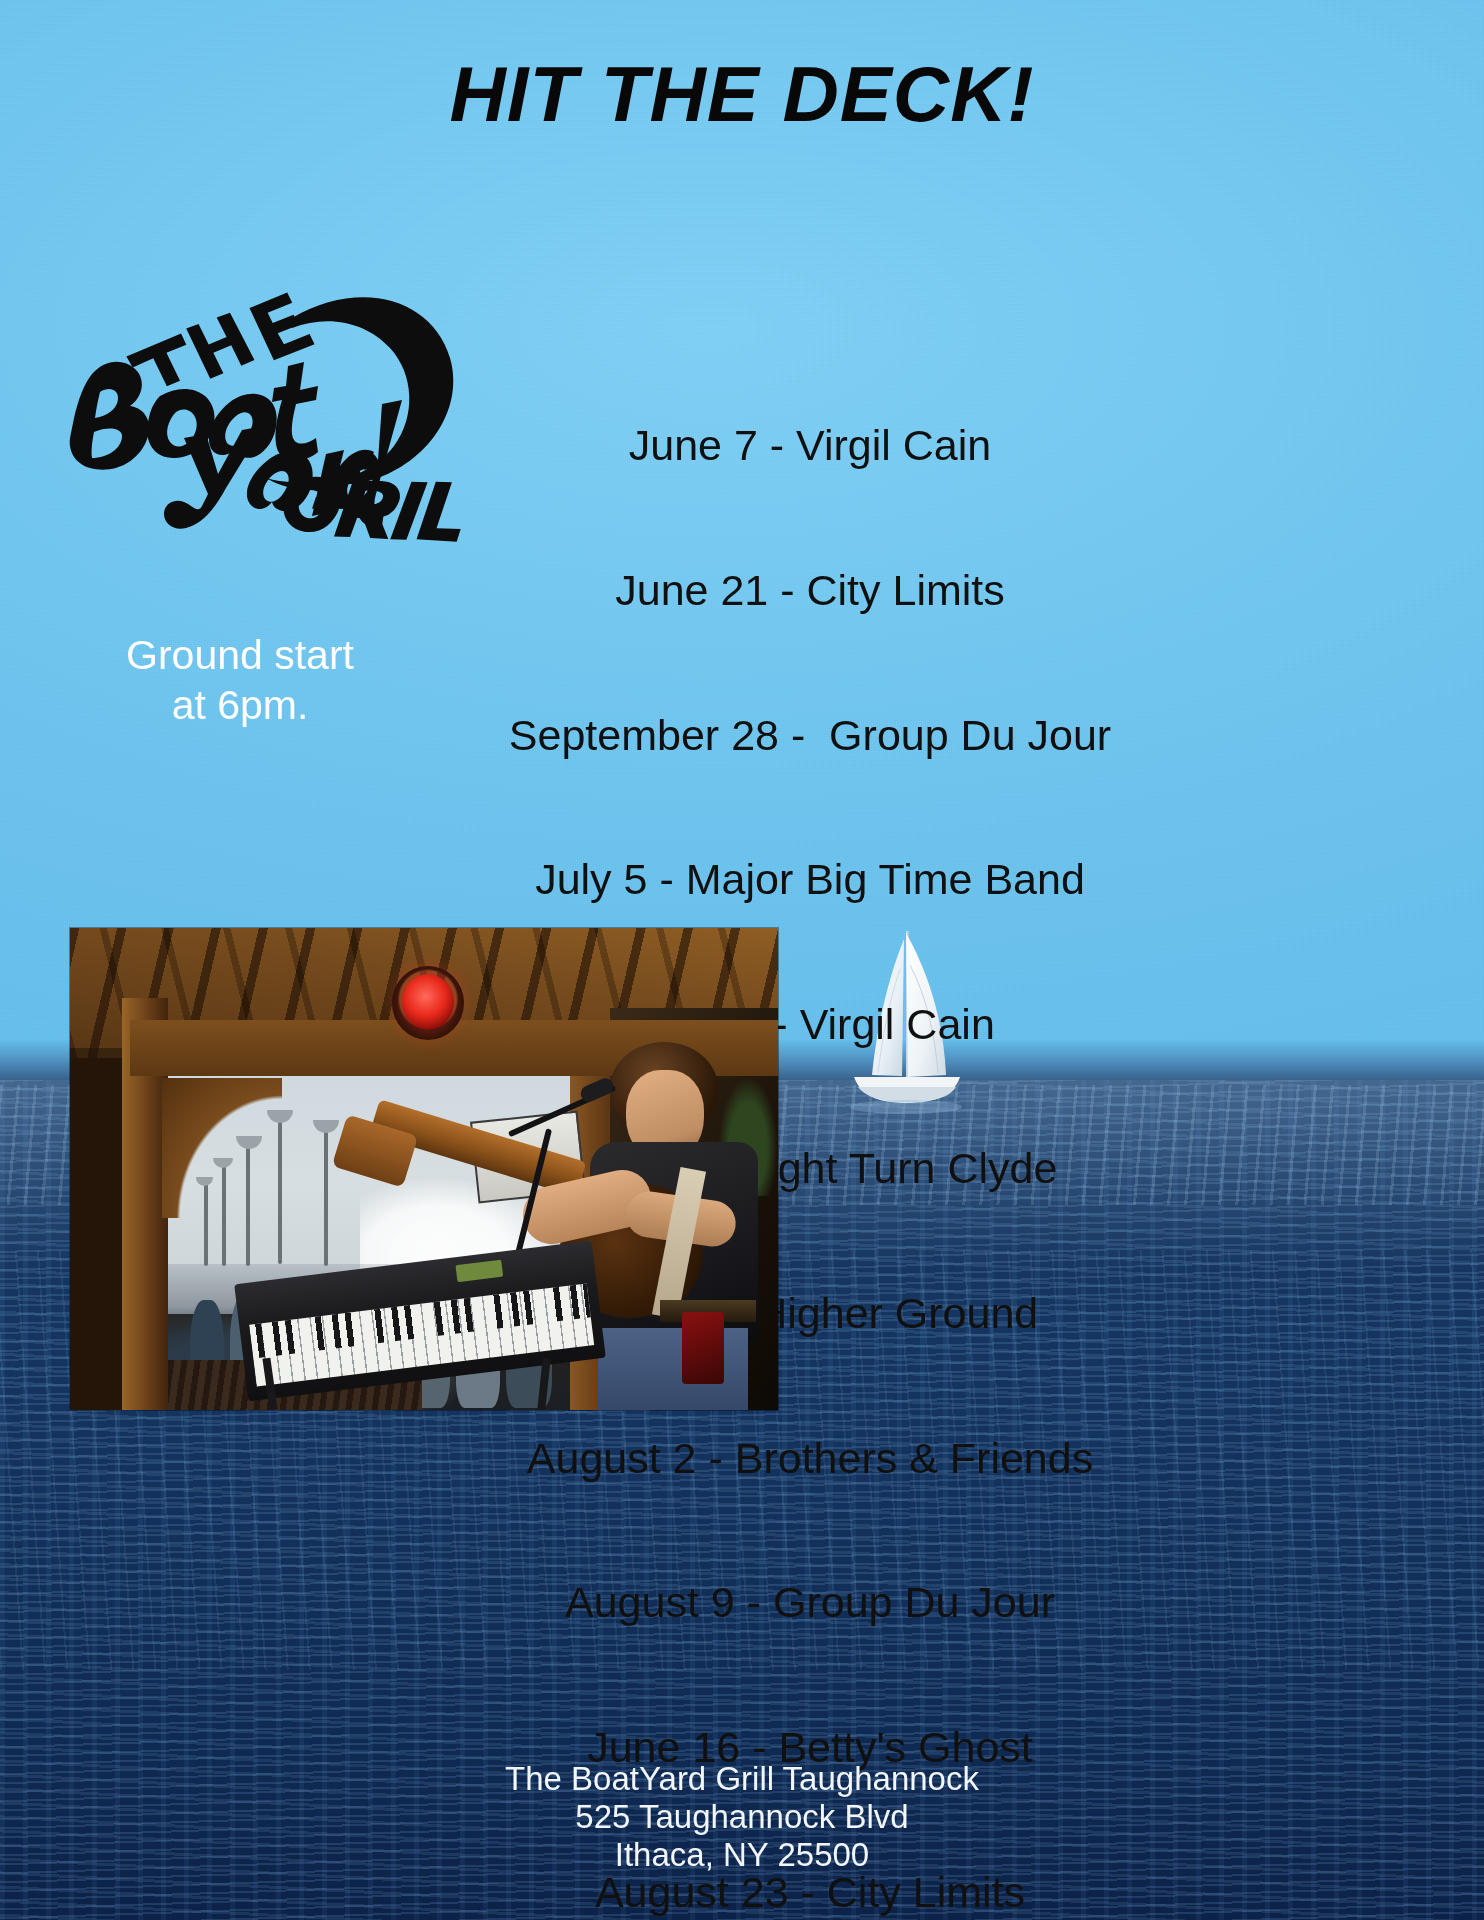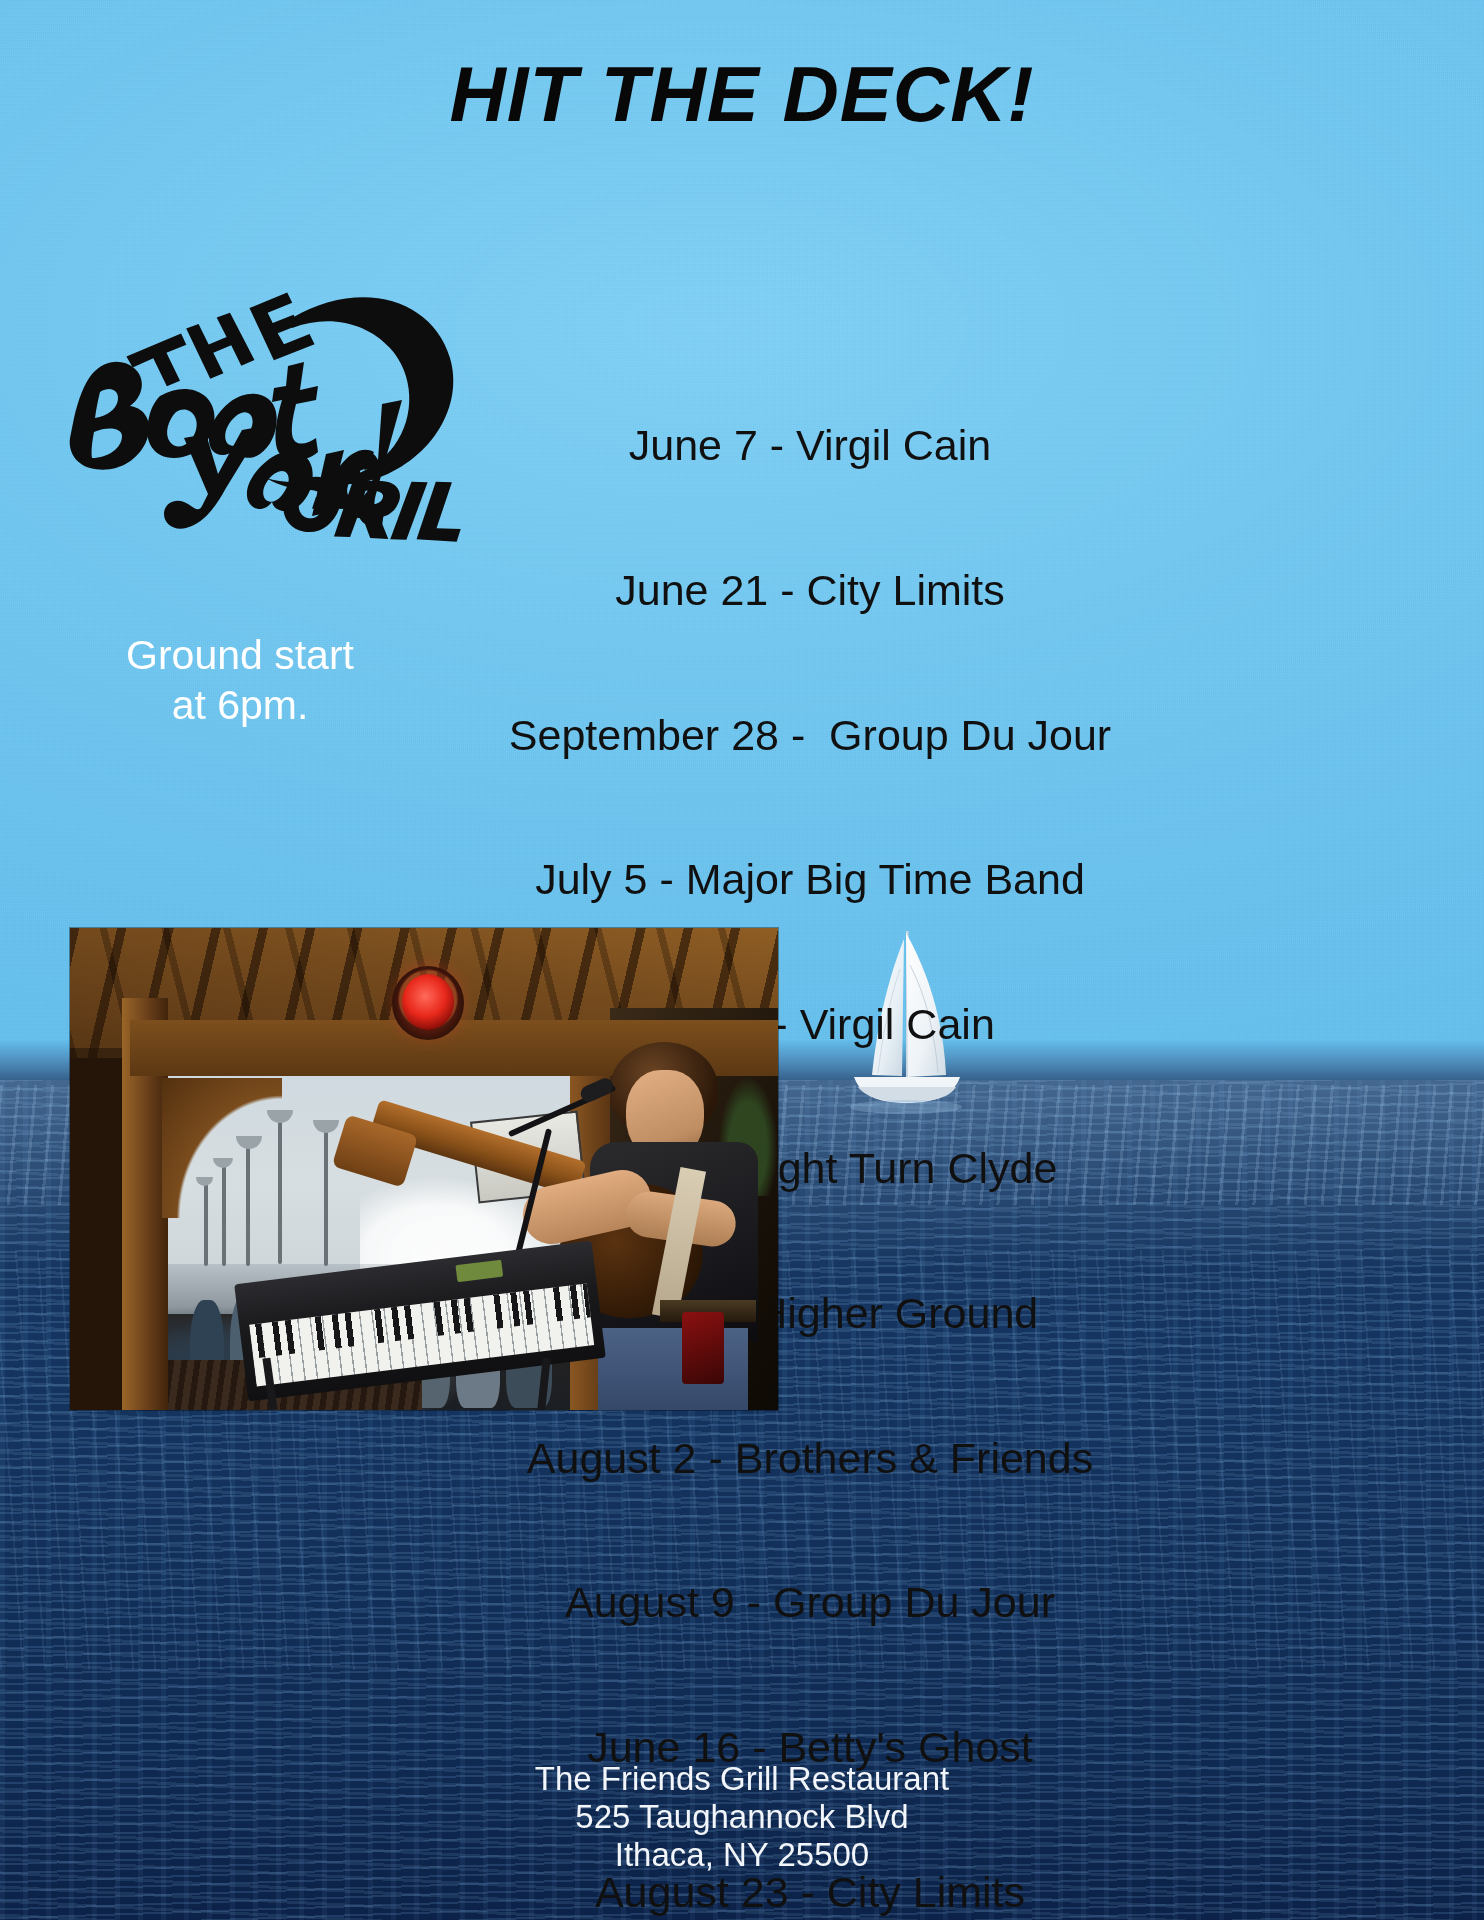--- a/index.html
+++ b/index.html
@@ -476,18 +476,18 @@
 
     <div class="ph keyboard">
       <div class="kb-screen"></div>
       <div class="keys"></div>
     </div>
     <div class="ph" style="left:196px;top:430px;width:8px;height:52px;background:#18181b;transform:rotate(-8deg);"></div>
     <div class="ph" style="left:470px;top:430px;width:8px;height:52px;background:#18181b;transform:rotate(6deg);"></div>
   </div>
 
   <div class="address">
-    <span class="ln">The Friends Grill Restaurant</span>
+    <span class="ln">The BoatYard Grill Taughannock</span>
     <span class="ln">525 Taughannock Blvd</span>
     <span class="ln">Ithaca, NY 25500</span>
   </div>
 
 </div>
 
 </body></html>

